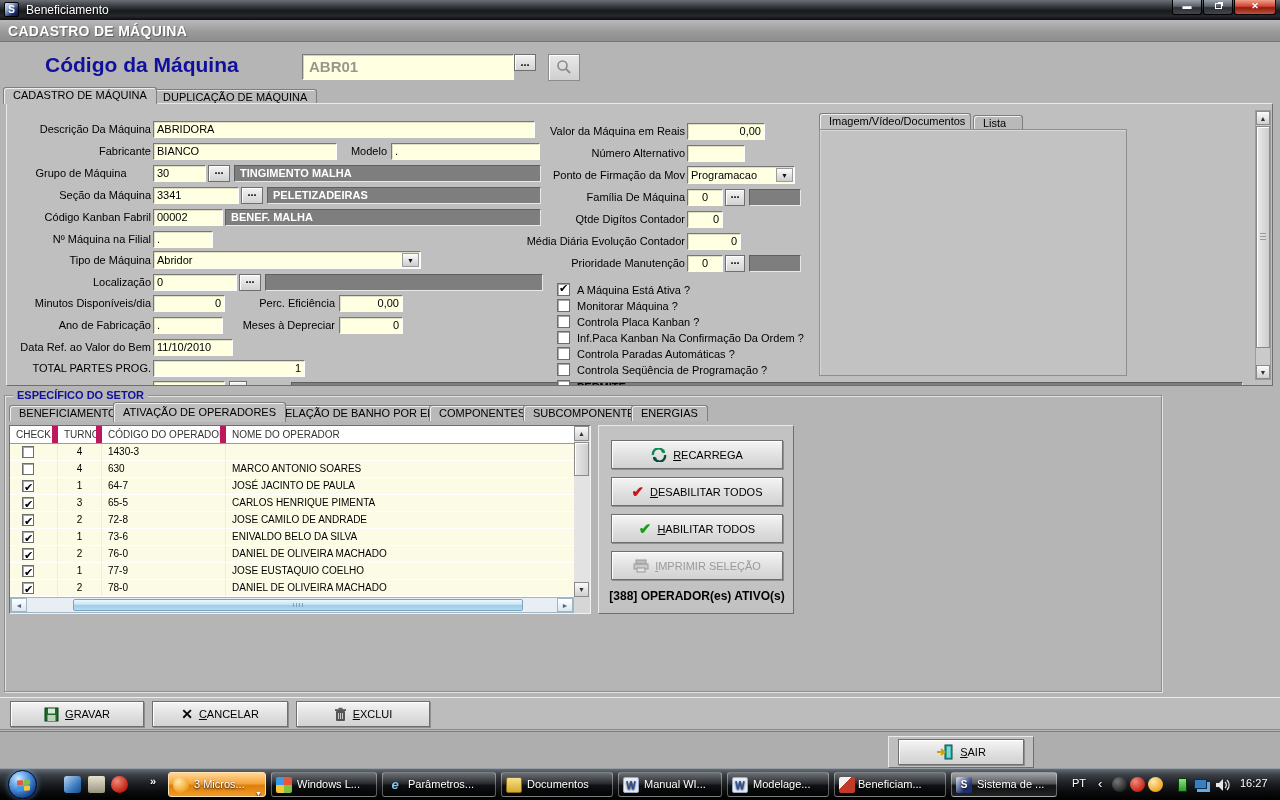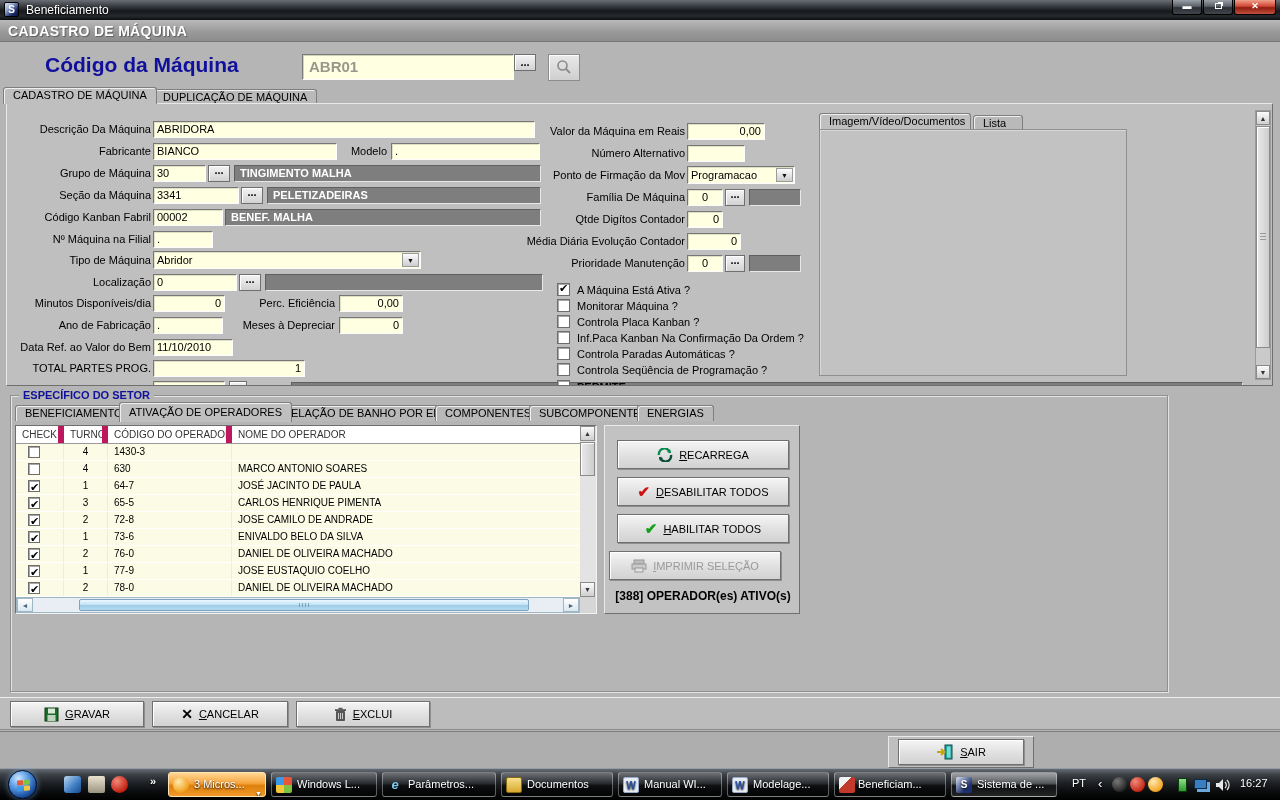--- a/index.html
+++ b/index.html
@@ -76,21 +76,21 @@
   .hscroll-track { position:absolute; background:#e8eef3; border:1px solid #9fb6c4; }
   .hthumb { position:absolute; top:1px; bottom:1px; border:1px solid #7da4bf; border-radius:2px;
     background:linear-gradient(#eef8fe,#c4e3f5 45%,#9fccе7 55%,#b5daf0); background:linear-gradient(#eef8fe,#c4e3f5 45%,#9fcce7 55%,#b5daf0); }
   .hthumb .grip { position:absolute; top:3px; bottom:3px; left:50%; width:10px; margin-left:-5px;
     background:repeating-linear-gradient(90deg,#7da4bf 0 1px,transparent 1px 3px); }
   .hsb-btn { position:absolute; top:0; width:16px; height:100%; background:linear-gradient(#fff,#dbe7ef);
     border:1px solid #9fb6c4; color:#49677d; font-size:7px; line-height:14px; text-align:center; }
 
   
   .groupbox { position:absolute; left:4px; top:395px; width:1158px; height:297px;
-    border:1px solid #8f8f8f; box-shadow:1px 1px 0 #e4e4e4, inset 1px 1px 0 #e4e4e4;margin-left:6px; }
+    border:1px solid #8f8f8f; box-shadow:1px 1px 0 #e4e4e4, inset 1px 1px 0 #e4e4e4; }
   .groupbox > .gtitle { position:absolute; left:8px; top:-7px; background:#b5b5b5; padding:0 4px;
     color:#10109c; font-weight:bold; font-size:11px; }
 
   
   .grid { position:absolute; background:#fff; border:1px solid; border-color:#6f6f6f #f2f2f2 #f2f2f2 #6f6f6f; }
   .ghead { position:absolute; left:0; top:0; right:16px; height:18px; background:#fff; border-bottom:1px solid #9a9a9a; display:flex; }
   .ghc { font-size:10px; color:#333; line-height:17px; padding-left:6px; border-right:6px solid #be185d; overflow:hidden; white-space:nowrap; }
   .growhost { position:absolute; left:0; top:18px; right:16px; bottom:16px; background:#fbfbe6; overflow:hidden; }
   .grow { position:relative; height:17px; display:flex; border-bottom:1px solid #fff; background:#fbfbe6; }
   .gc { font-size:10px; line-height:16px; padding-left:6px; border-right:1px solid #ededdc; overflow:hidden; white-space:nowrap; }
@@ -163,21 +163,21 @@
 <div class="panel3d main-panel">
 
   <span class="lbl" style="left:4px; top:19px; width:140px;">Descrição Da Máquina</span>
   <span class="fld" style="left:146px; top:17px; width:382px;">ABRIDORA</span>
 
   <span class="lbl" style="left:4px; top:41px; width:140px;">Fabricante</span>
   <span class="fld" style="left:146px; top:39px; width:184px;">BIANCO</span>
   <span class="lbl" style="left:334px; top:41px; width:46px;">Modelo</span>
   <span class="fld" style="left:384px; top:39px; width:149px;">.</span>
 
-  <span class="lbl" style="left:4px; top:63px; width:140px;">Grupo de Máquina</span>
+  <span class="lbl" style="left:4px; top:63px; width:140px;text-align:center;">Grupo de Máquina</span>
   <span class="fld" style="left:146px; top:61px; width:53px;">30</span>
   <span class="dots" style="left:201px; top:61px;">...</span>
   <span class="gbox" style="left:227px; top:61px; width:307px;">TINGIMENTO MALHA</span>
 
   <span class="lbl" style="left:4px; top:85px; width:140px;">Seção da Máquina</span>
   <span class="fld" style="left:146px; top:83px; width:86px;">3341</span>
   <span class="dots" style="left:234px; top:83px;">...</span>
   <span class="gbox" style="left:260px; top:83px; width:274px;">PELETIZADEIRAS</span>
 
   <span class="lbl" style="left:4px; top:107px; width:140px;">Código Kanban Fabril</span>
@@ -374,21 +374,21 @@
       <span><u>R</u>ECARREGA</span>
     </div>
     <div class="btn3d" style="left:12px; top:51px; width:172px; height:29px;">
       <span class="ck" style="color:#cc1414;">✔</span>
       <span><u>D</u>ESABILITAR TODOS</span>
     </div>
     <div class="btn3d" style="left:12px; top:88px; width:172px; height:29px;">
       <span class="ck" style="color:#17a017;">✔</span>
       <span><u>H</u>ABILITAR TODOS</span>
     </div>
-    <div class="btn3d disabled" style="left:4px; top:125px; width:172px; height:29px;">
+    <div class="btn3d disabled" style="left:12px; top:125px; width:172px; height:29px;">
       <svg width="16" height="14" viewBox="0 0 16 14">
         <rect x="3" y="1" width="10" height="4" fill="#bdbdbd" stroke="#9a9a9a"></rect>
         <rect x="1" y="5" width="14" height="5" fill="#c9c9c9" stroke="#9a9a9a"></rect>
         <rect x="4" y="9" width="8" height="4" fill="#e3e3e3" stroke="#9a9a9a"></rect>
       </svg>
       <span><u>I</u>MPRIMIR SELEÇÃO</span>
     </div>
     <div class="status-label" style="left:0; top:163px; width:196px;">[388] OPERADOR(es) ATIVO(s)</div>
   </div>
 </div>

